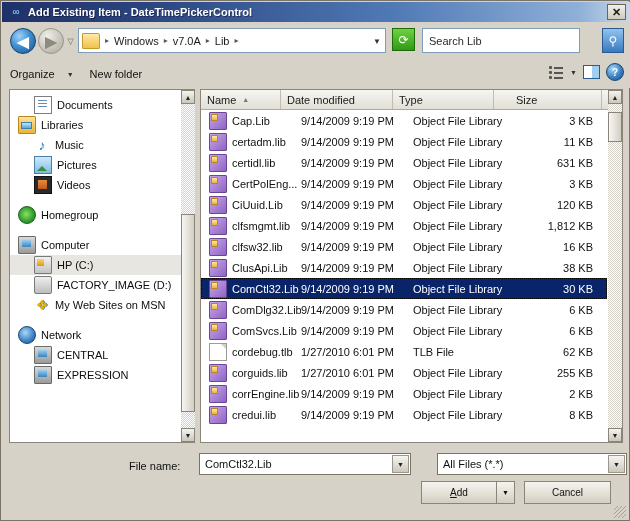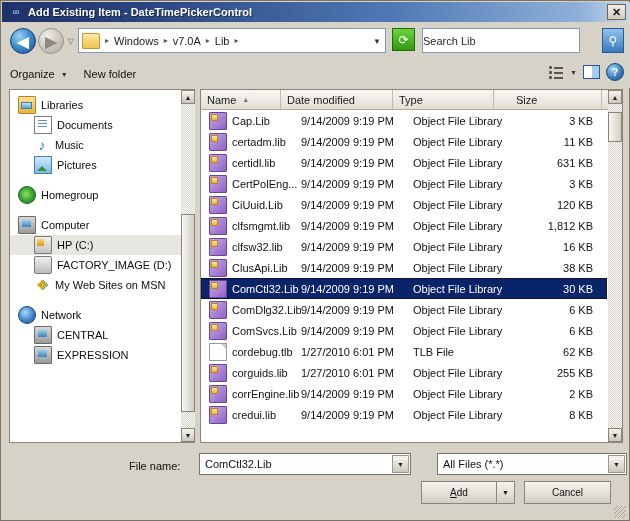--- a/index.html
+++ b/index.html
@@ -88,38 +88,38 @@
   .refreshbtn{
     position:absolute;left:390px;top:6px;width:23px;height:23px;
     background:linear-gradient(to bottom,#6fd23f,#2f9a14);
     border:1px solid #1f6b0c;box-sizing:border-box;
     display:flex;align-items:center;justify-content:center;
     color:#ffffff;font-size:12px;cursor:pointer;
   }
   .searchbox{
     position:absolute;left:420px;top:6px;width:158px;height:25px;
     background:#ffffff;border:1px solid #7f9db9;box-sizing:border-box;
-    display:flex;align-items:center;
+    display:flex;align-items:center;padding-left:6px;
   }
   .searchbox .ph{color:#2b2b2b;font-size:11px;}
   .searchbtn{
     position:absolute;left:600px;top:6px;width:22px;height:25px;
     background:linear-gradient(to bottom,#8fc4ef,#3a79c0);
     border:1px solid #2b5a91;box-sizing:border-box;
     display:flex;align-items:center;justify-content:center;
     color:#ffffff;font-size:12px;cursor:pointer;
   }
   
   .toolbar{
     position:absolute;left:1px;top:59px;width:628px;height:28px;
     background:#d6d2c8;display:flex;align-items:center;
   }
   .tb-item{
     font-size:11px;color:#111;padding:3px 8px;cursor:pointer;white-space:nowrap;
-    display:flex;align-items:center;gap:6px;
+    display:flex;align-items:center;gap:12px;
   }
   .tb-caret{font-size:7px;color:#333;}
   .tb-right{position:absolute;right:6px;top:3px;display:flex;align-items:center;gap:6px;}
   .icon-viewlist{
     width:15px;height:14px;position:relative;cursor:pointer;
   }
   .icon-viewlist i{
     position:absolute;left:0;width:3px;height:3px;background:#555;border-radius:1px;
   }
   .icon-viewlist b{
@@ -328,35 +328,39 @@
           <b style="top:12px;width:9px"></b>
       </div>
       <span class="tb-caret">▼</span>
       <div class="icon-pane"></div>
       <div class="icon-help">?</div>
     </div>
   </div>
 
   <div class="pane-nav">
     <div class="tree" id="tree">
+        <div class="tnode child">
+          <span class="ico ico-doc"></span>
+          <span class="lbl">Documents</span>
+        </div>
         <div class="tnode">
           <span class="ico ico-lib"></span>
           <span class="lbl">Libraries</span>
         </div>
         <div class="tnode child">
-          <span class="ico ico-doc"></span>
-          <span class="lbl">Documents</span>
-        </div>
-        <div class="tnode child">
           <span class="ico ico-music">♪</span>
           <span class="lbl">Music</span>
         </div>
         <div class="tnode child">
           <span class="ico ico-pic"></span>
           <span class="lbl">Pictures</span>
+        </div>
+        <div class="tnode child">
+          <span class="ico ico-vid"></span>
+          <span class="lbl">Videos</span>
         </div>
         <div class="tspacer"></div>
         <div class="tnode">
           <span class="ico ico-home"></span>
           <span class="lbl">Homegroup</span>
         </div>
         <div class="tspacer"></div>
         <div class="tnode">
           <span class="ico ico-comp"></span>
           <span class="lbl">Computer</span>

